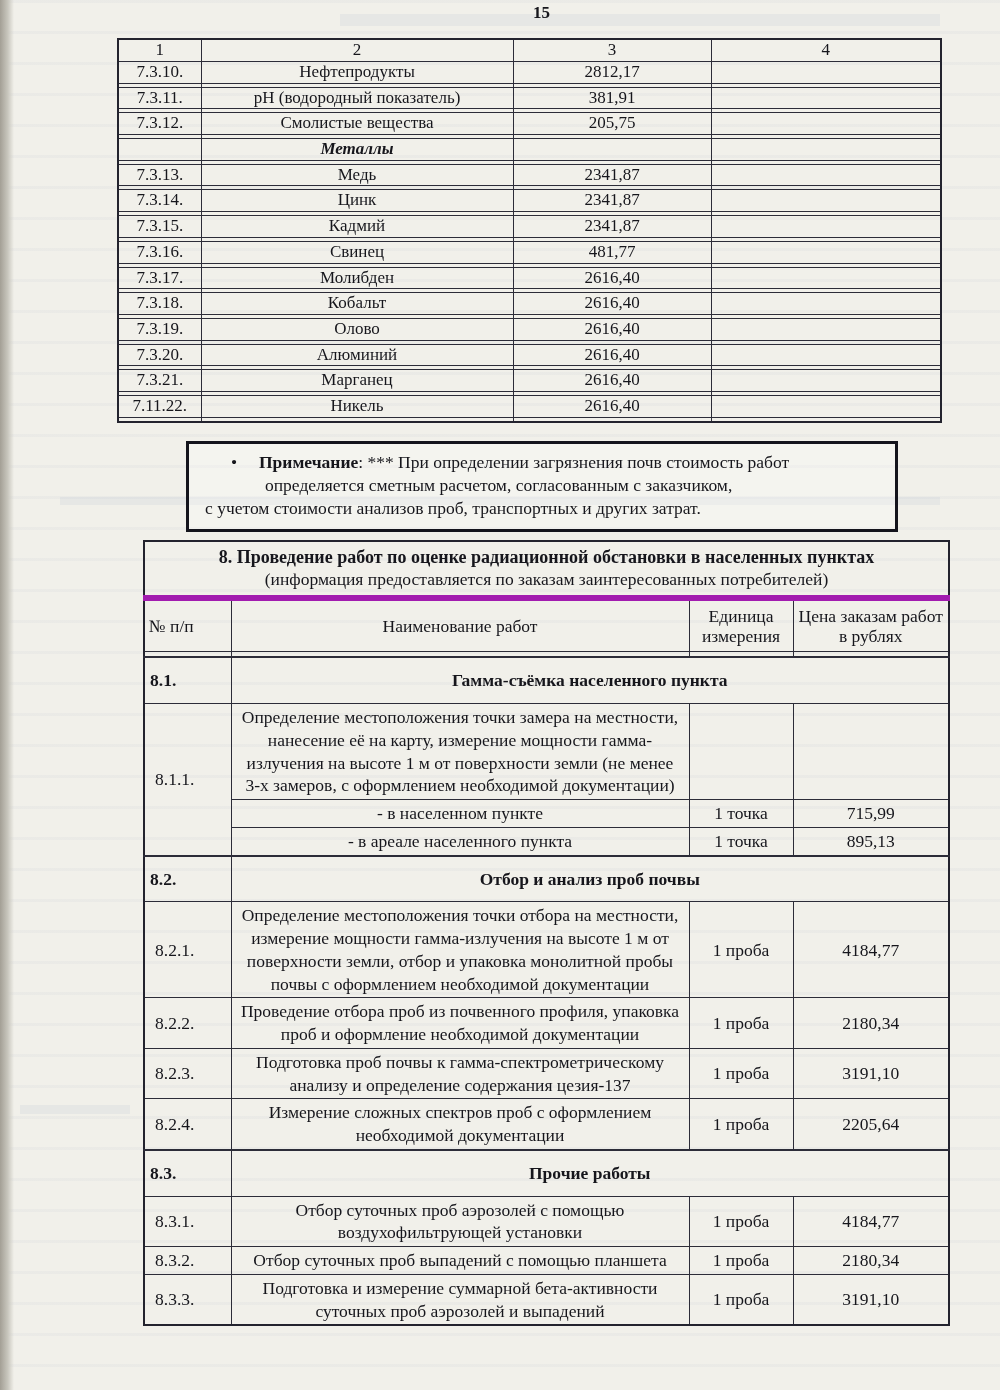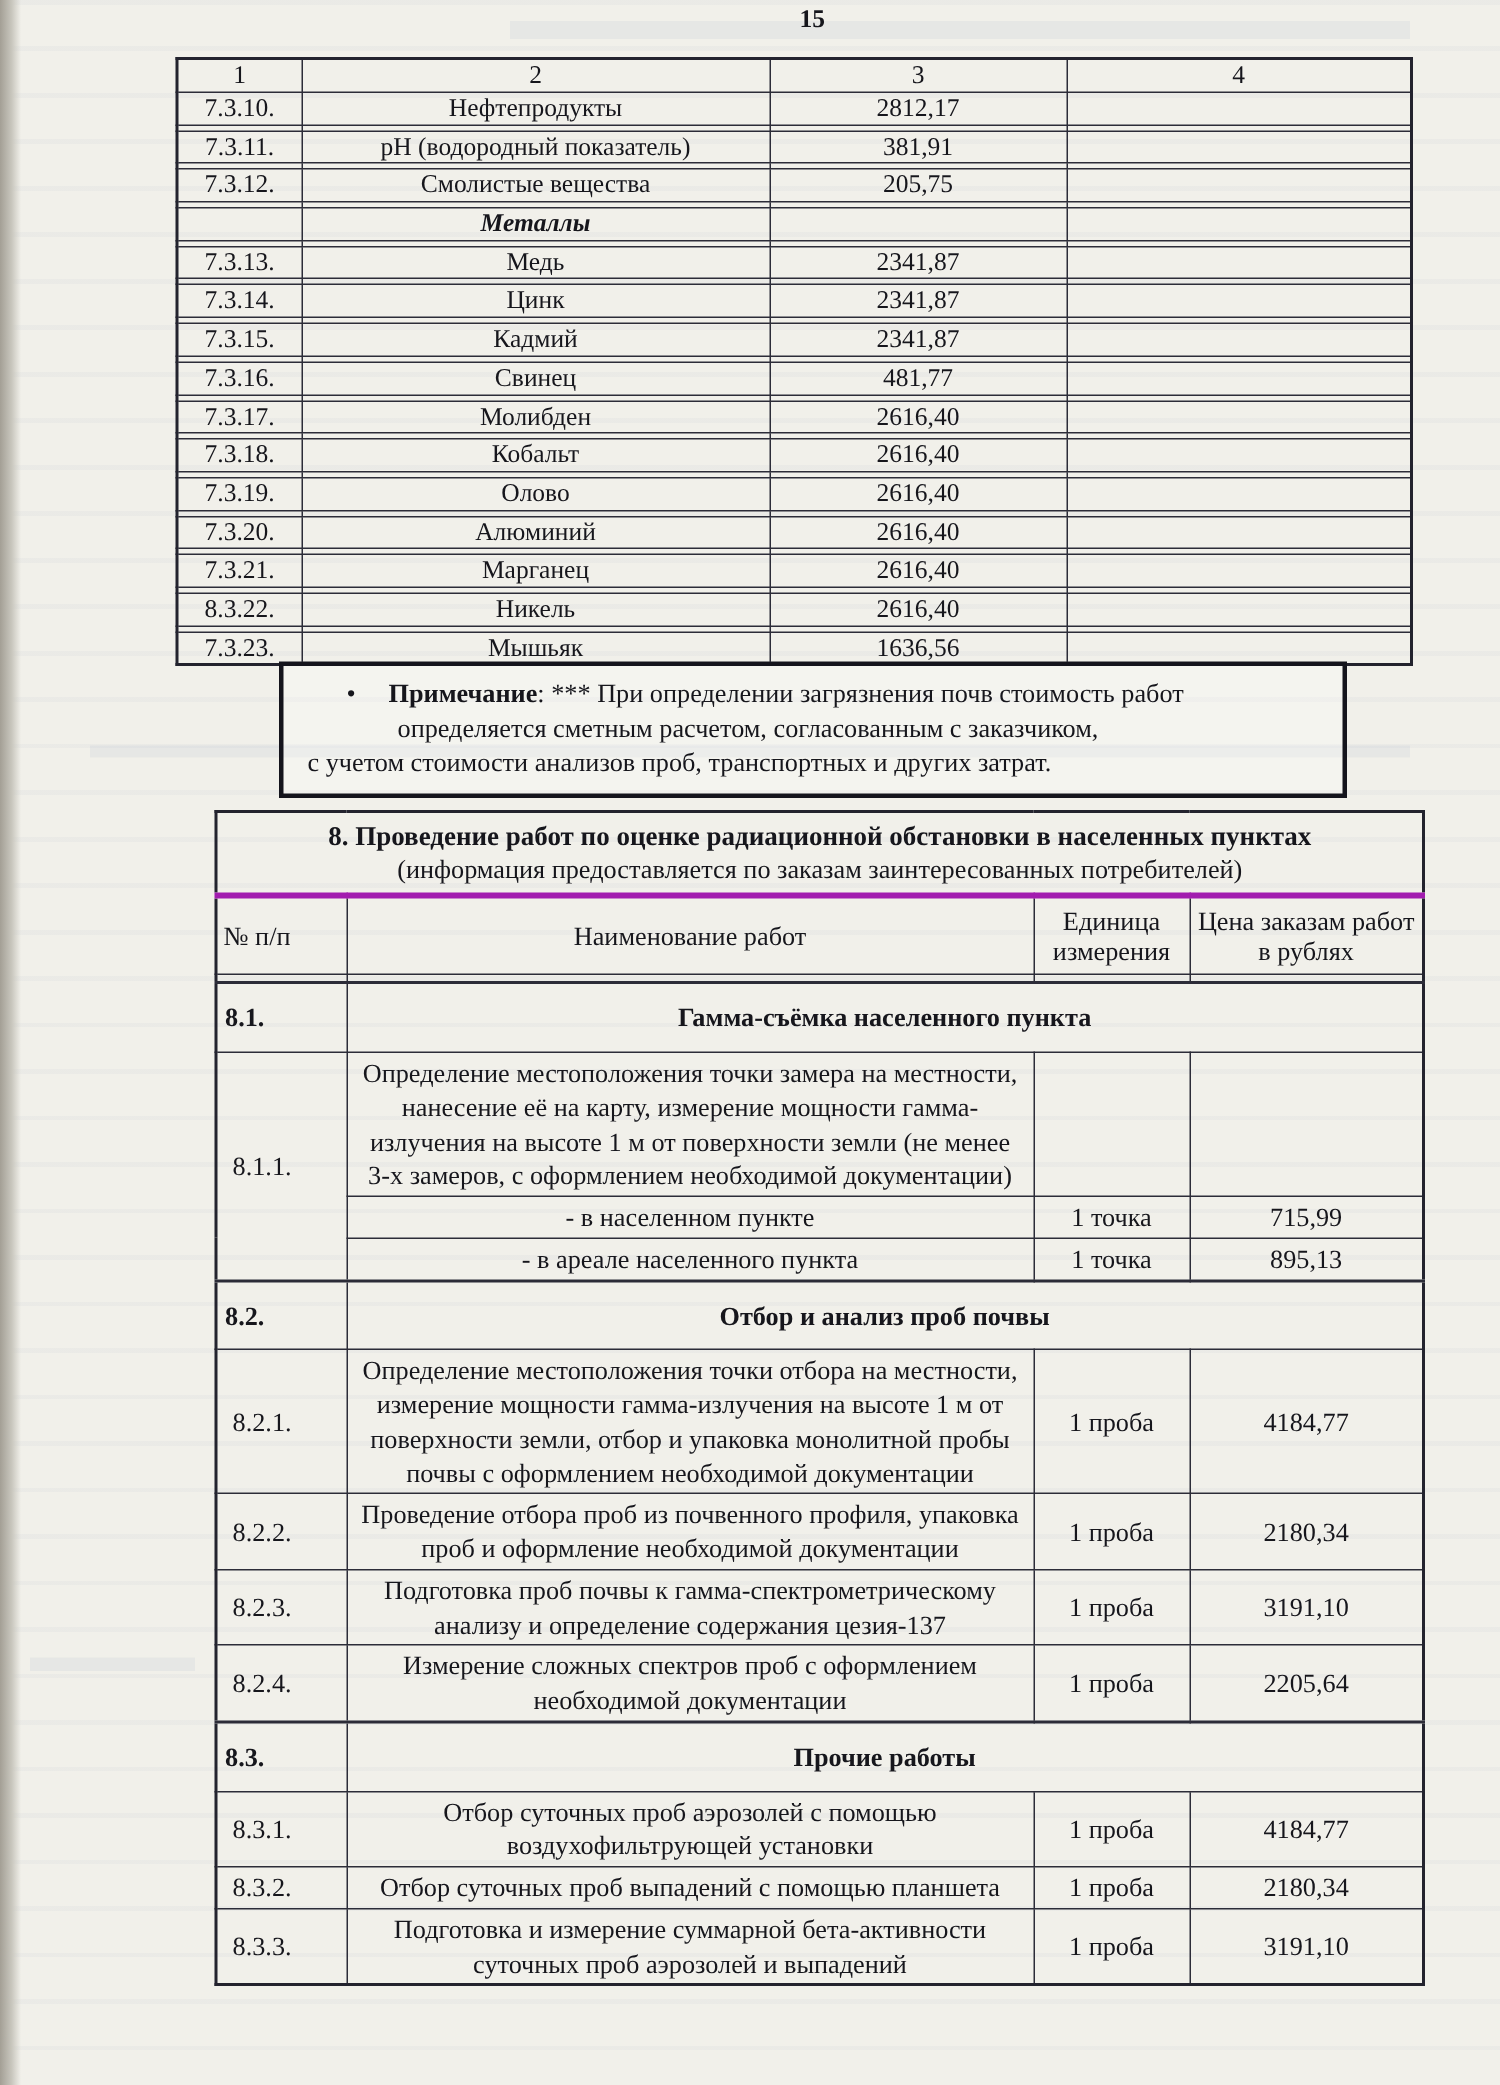--- a/index.html
+++ b/index.html
@@ -53,21 +53,21 @@
   
   .t2{
     position:absolute; left:143px; top:540px; width:805px;
     font-size:17.5px; border:2px solid #23232e;
   }
   .t2 td{
     border:1px solid #2c2c38; text-align:center;
     padding:2px 5px; line-height:1.3;
   }
   .t2 td.num{text-align:left; padding-left:10px;}
-  .t2 tr.title-row td{border-bottom:4px solid #a21caf; padding:4px 6px 5px;}
+  .t2 tr.title-row td{border-bottom:6px solid #a21caf; padding:4px 6px 5px;}
   .t2 .t2-title{font-weight:bold; font-size:18px; line-height:1.25;}
   .t2 .t2-subtitle{font-size:17.5px; line-height:1.25;}
   .t2 tr.head td{line-height:1.15; padding:3px 4px; height:44px;}
   .t2 tr.sp2 td{height:4px; padding:0; font-size:1px; line-height:1px;}
   .t2 tr.section td{font-weight:bold; border-top-width:2px; height:22px; padding:11px 5px;}
   .t2 td.desc{padding:2px 8px;margin-top:16px;}
 </style>
 </head>
 <body>
 
@@ -243,37 +243,31 @@
       <td>2616,40</td>
       <td></td>
     </tr>
     <tr class="sp">
           <td></td>
           <td></td>
           <td></td>
           <td></td>
         </tr>
     <tr>
-      <td>8.3.22.</td>
+      <td>7.11.22.</td>
       <td>Никель</td>
       <td>2616,40</td>
       <td></td>
     </tr>
     <tr class="sp">
           <td></td>
           <td></td>
           <td></td>
           <td></td>
         </tr>
-    <tr>
-      <td>7.3.23.</td>
-      <td>Мышьяк</td>
-      <td>1636,56</td>
-      <td></td>
-    </tr>
   </tbody>
     </table>
 
   <div class="note">
     <div class="l1"><span class="bullet">•</span><b>Примечание</b><span>: *** При определении загрязнения почв стоимость работ</span></div>
     <div class="l2">определяется сметным расчетом, согласованным с заказчиком,</div>
     <div class="l3">с учетом стоимости анализов проб, транспортных и других  затрат.</div>
   </div>
 
   <table class="t2">

